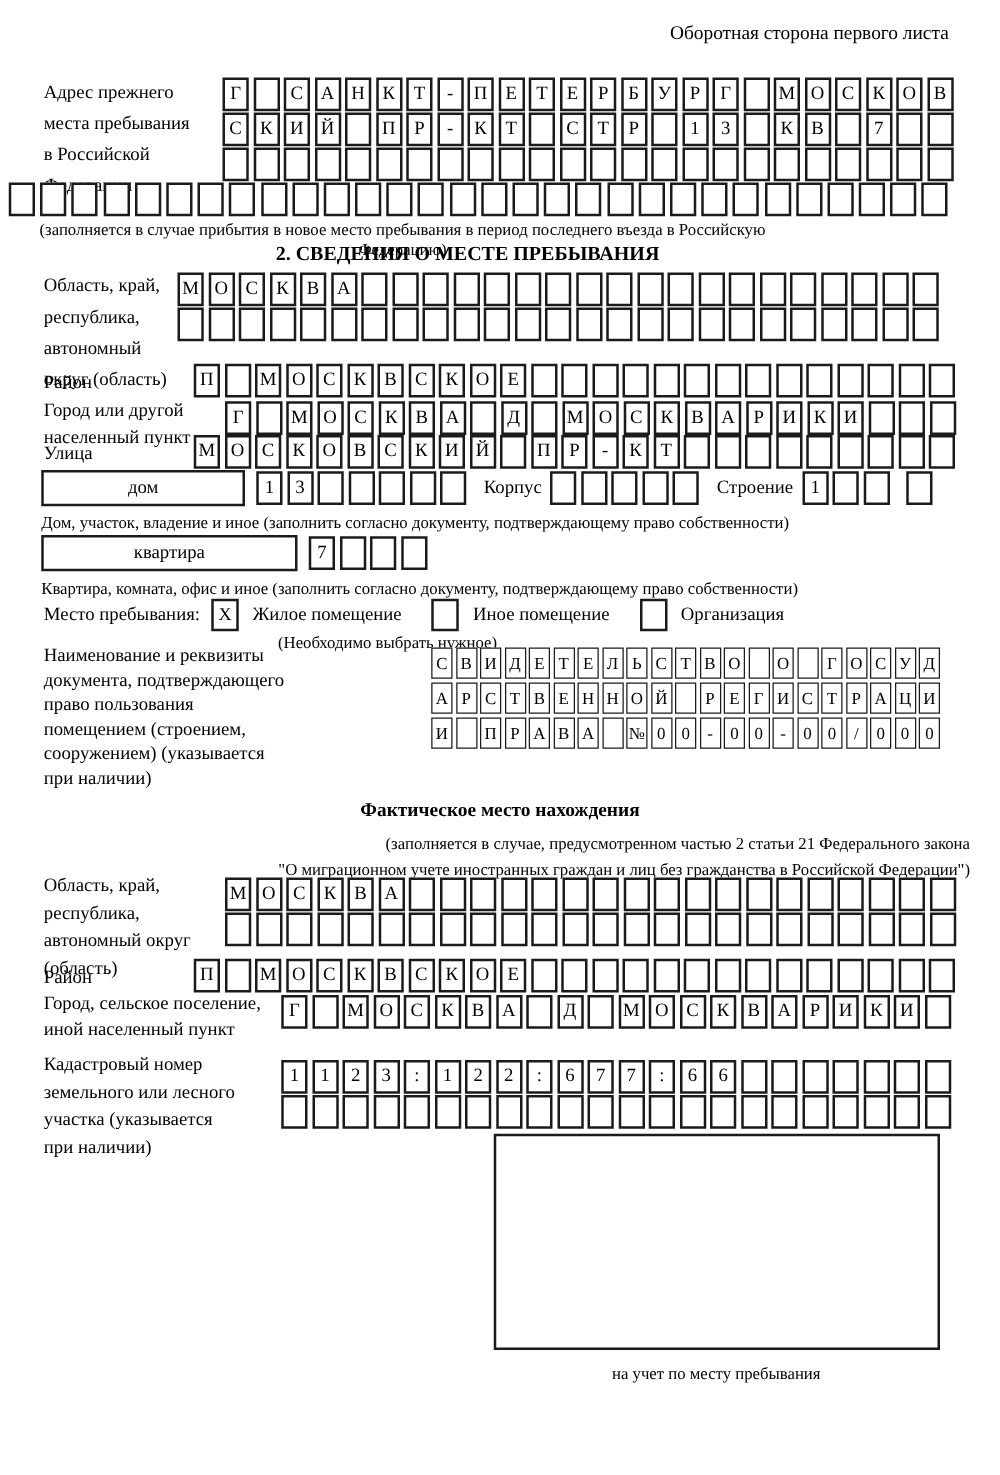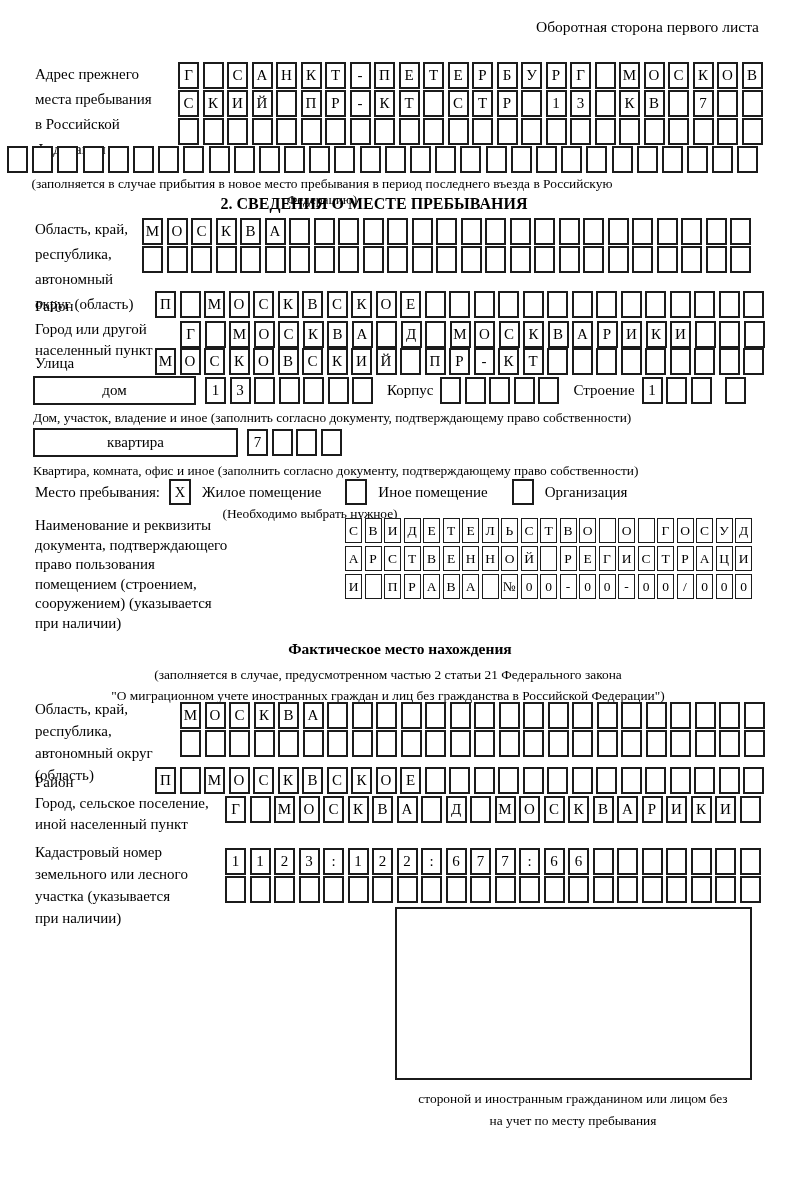--- a/index.html
+++ b/index.html
@@ -70,21 +70,21 @@
   }
   .opt-gap{margin-left:24px;}
   #stay-note{left:0;top:506px;width:620px;}
   
   #doc-label{left:35px;top:516px;}
   #doc-r1{left:345px;top:518px;}
   #doc-r2{left:345px;top:546px;}
   #doc-r3{left:345px;top:574px;}
   
   #act-title{left:0;top:640px;width:800px;font-size:15.5px;}
-  #act-note{left:0;top:665px;width:776px;line-height:20.5px;}
+  #act-note{left:0;top:665px;width:776px;line-height:20.5px;text-align:right;}
   #act-region-label{left:35px;top:698px;}
   #act-region-r1{left:180px;top:702px;}
   #act-region-r2{left:180px;top:730px;}
   #act-district-label{left:35px;top:770px;}
   #act-district-row{left:155px;top:767px;}
   #act-city-label{left:35px;top:793px;}
   #act-city-row{left:225px;top:796px;}
   #cad-label{left:35px;top:841px;}
   #cad-r1{left:225px;top:848px;}
   #cad-r2{left:225px;top:876px;}
@@ -669,15 +669,14 @@
     <span class="cell"></span>
     <span class="cell"></span>
     <span class="cell"></span>
     <span class="cell"></span>
     <span class="cell"></span>
     <span class="cell"></span>
   </div>
 
 <div id="stamp-box"></div>
 <div class="note center" id="stamp-caption">
-    <div>стороной и иностранным гражданином или лицом без</div>
     <div>на учет по месту пребывания</div>
   </div>
 
 </body></html>

